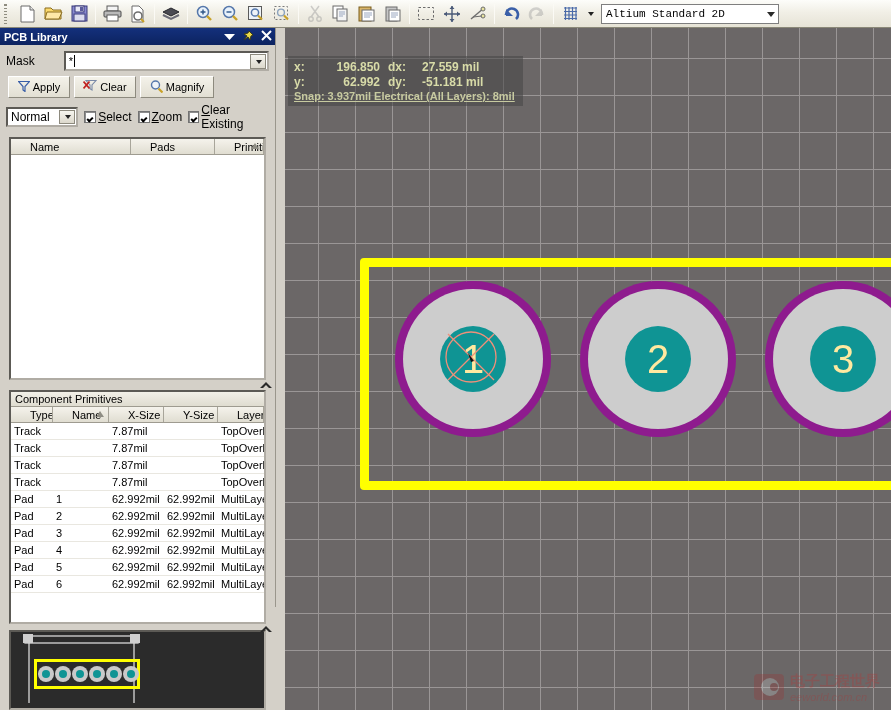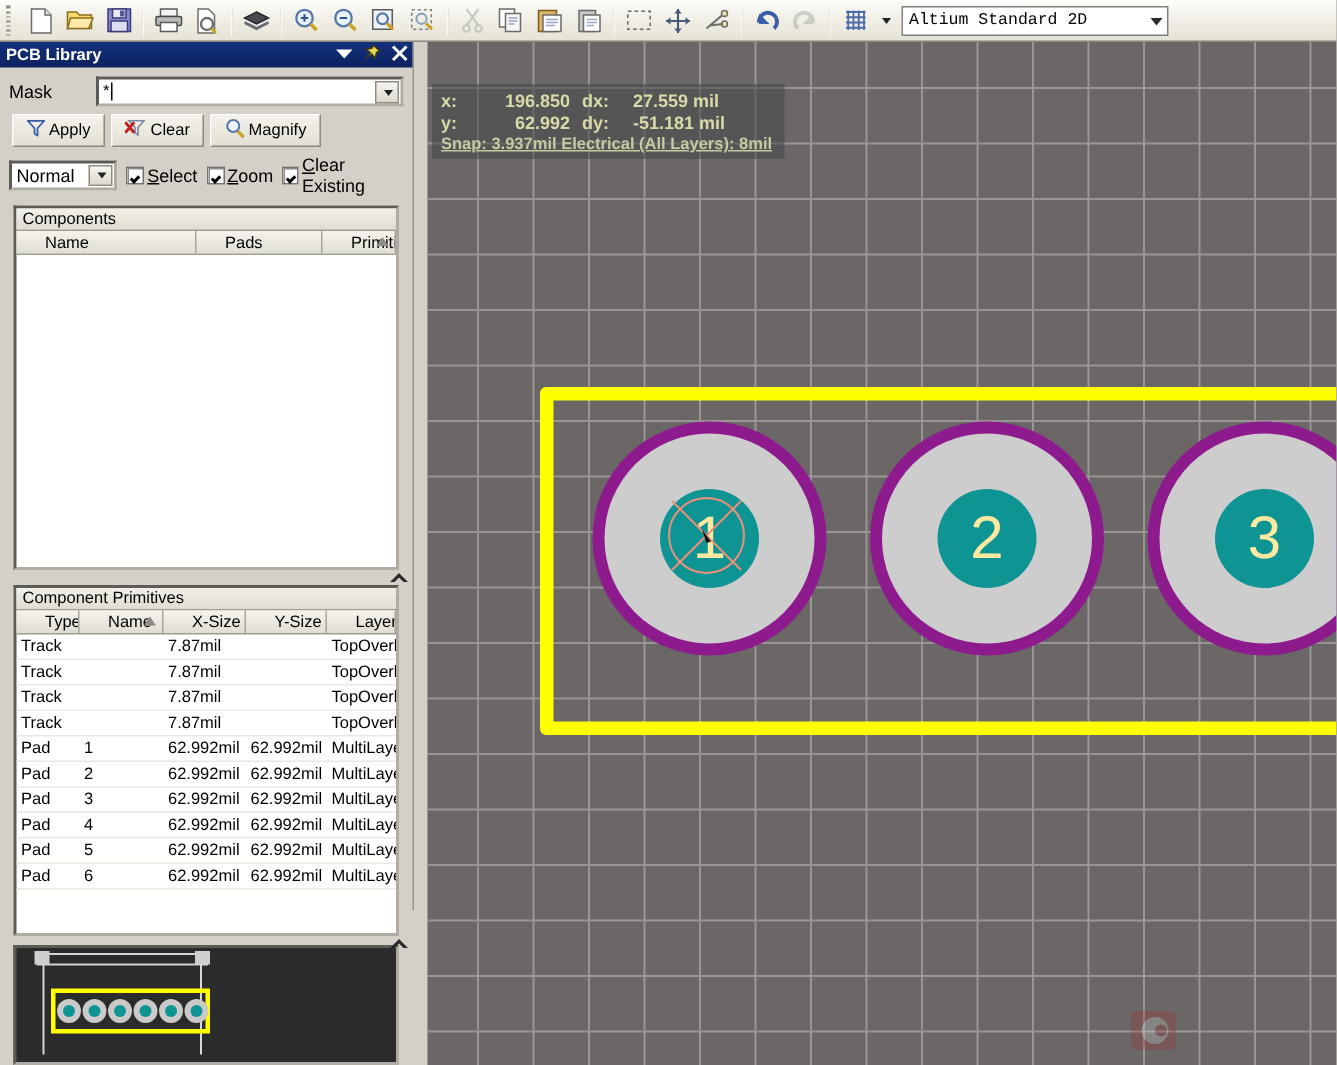--- a/index.html
+++ b/index.html
@@ -382,20 +382,24 @@
       </div>
       <div class="csnap">Snap: 3.937mil  Electrical (All Layers): 8mil</div>
     </div>
 
     <div id="watermark">
       <svg width="34" height="34" viewBox="0 0 34 34">
           <rect x="1" y="4" width="30" height="26" rx="4" fill="#a03030"></rect>
           <circle cx="17" cy="17" r="9" fill="#cfcfcf"></circle>
           <circle cx="21" cy="17" r="4" fill="#a03030"></circle>
         </svg>
+      <div style="margin-left:3px">
+        <div style="font-size:15px;color:#c03030;font-weight:bold;letter-spacing:0">电子工程世界</div>
+        <div style="font-size:11px;color:#b03030;font-style:italic">eeworld.com.cn</div>
+      </div>
     </div>
   </div>
 
   <div id="panel">
 
     <div id="panel-title">
       <span>PCB Library</span>
       <div class="tools">
         <span>
           <svg width="11" height="8" viewBox="0 0 11 8">
@@ -470,21 +474,20 @@
         <span class="cb"></span>
         <span><span class="u">Z</span><span>oom</span></span>
       </div>
       <div class="cb-wrap">
         <span class="cb"></span>
         <span><span class="u">C</span><span>lear Existing</span></span>
       </div>
     </div>
 
     <div class="listbox" style="height:243px; position:relative;">
-      <div class="lb-header">Components</div>
       <div class="cols">
         <div class="col" style="width:120px">
             <span>Name</span>
           </div>
         <div class="col" style="width:84px">
             <span>Pads</span>
           </div>
         <div class="col" style="width:fit-content;flex:1">
           <span>Primitives</span>
           <span class="sortmark"></span>

